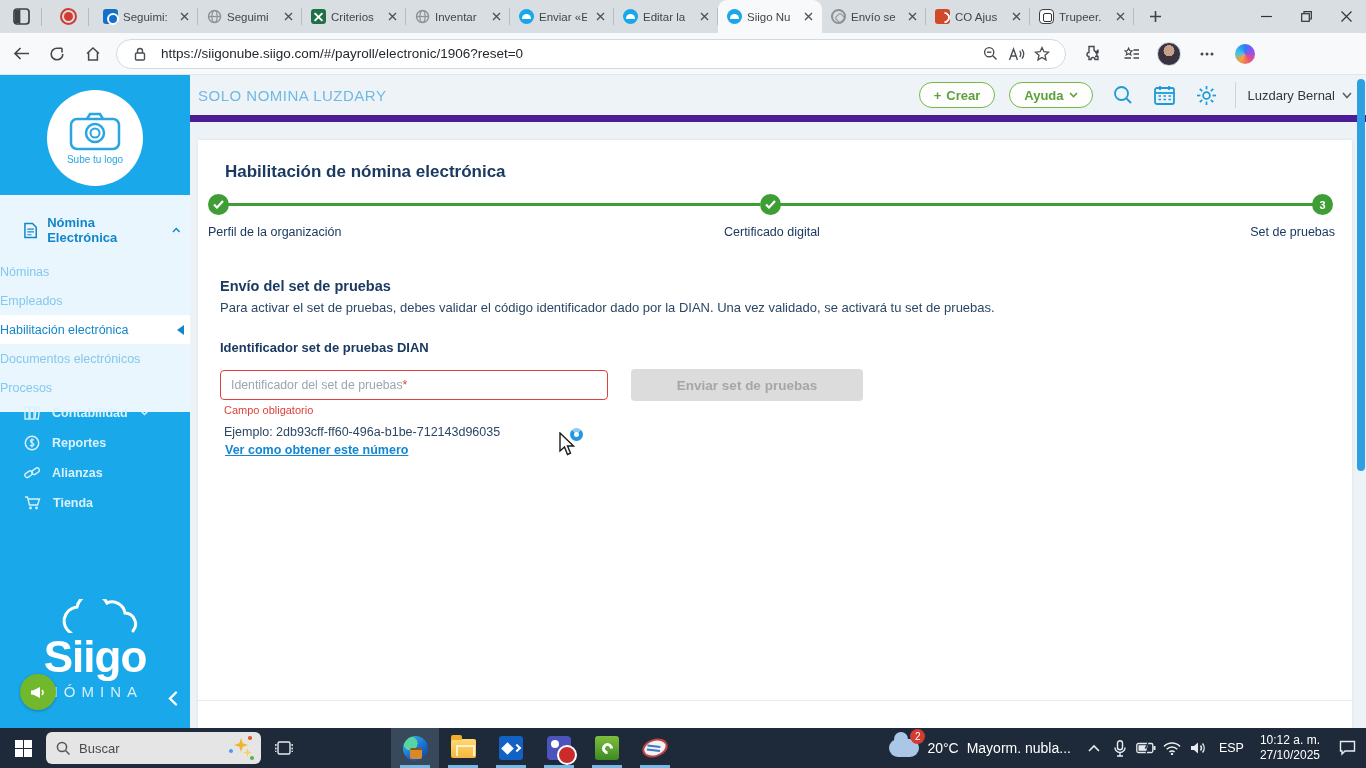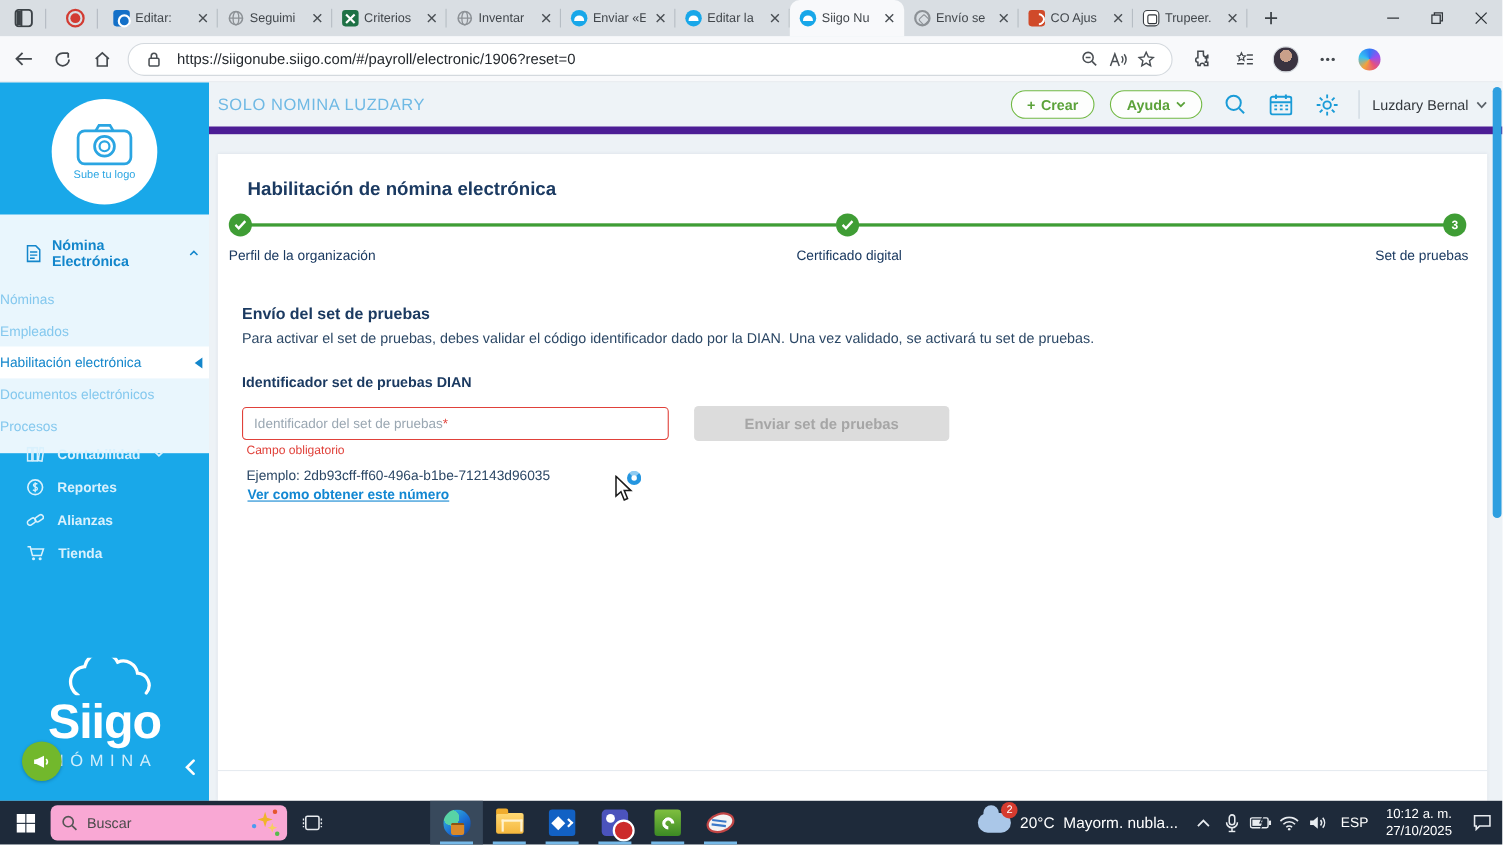--- a/index.html
+++ b/index.html
@@ -94,21 +94,21 @@
   .help-link { position:absolute; left:27px; top:303px; font-size:12.5px; font-weight:bold; color:#1287d2; text-decoration:underline; cursor:pointer; }
   .submit-btn { position:absolute; left:433px; top:229px; width:232px; height:32px; background:#dcdcdc; border:none; border-radius:4px; color:#a6a6a6; font-size:13.5px; font-weight:bold; cursor:default; }
   .card-hr { position:absolute; left:0; top:560px; width:1154px; height:1px; background:#e6ebf0; }
 
   
   .scrollthumb { position:absolute; right:1px; top:4px; width:8px; height:392px; background:#2e9fe0; border-radius:4px; }
 
   
   .taskbar { position:absolute; left:0; top:728px; width:1366px; height:40px; background:#1e2a3a; display:flex; align-items:center; color:#fff; }
   .tk-start { width:46px; height:40px; display:flex; align-items:center; justify-content:center; }
-  .tk-search { width:215px; height:32px; background:#f9a8d4; border-radius:6px; display:flex; align-items:center; padding:0 8px 0 10px; gap:8px; }
+  .tk-search { width:215px; height:32px; background:#e5e5e5; border-radius:6px; display:flex; align-items:center; padding:0 8px 0 10px; gap:8px; }
   .tk-search-text { font-size:13px; color:#4a4a4a; flex:1; }
   .sparkle { position:relative; width:26px; height:26px; }
   .sp-main { position:absolute; left:7px; top:3px; width:14px; height:14px; background:#f0b429; clip-path:polygon(50% 0,62% 38%,100% 50%,62% 62%,50% 100%,38% 62%,0 50%,38% 38%); }
   .sp-small { position:absolute; left:16px; top:13px; width:9px; height:9px; background:#f6cf5d; clip-path:polygon(50% 0,62% 38%,100% 50%,62% 62%,50% 100%,38% 62%,0 50%,38% 38%); }
   .sp-dot { position:absolute; border-radius:50%; }
   .tk-taskview { width:34px; height:40px; display:flex; align-items:center; justify-content:center; margin-left:6px; }
   .tk-apps { position:absolute; left:391px; top:0; height:40px; display:flex; }
   .tk-app { width:48px; height:40px; display:flex; align-items:center; justify-content:center; position:relative; }
   .tk-app.active-app { background:#38495c; }
   .tk-app:after { content:""; position:absolute; left:9px; bottom:0; width:30px; height:3px; background:#76b9e8; }
@@ -160,21 +160,21 @@
     <div class="tb-sep"></div>
     <div class="tb-btn">
         <span class="rec-outer">
           <span class="rec-inner"></span>
         </span>
       </div>
     <div class="tb-sep"></div>
 
     <div class="tab">
       <span class="fav fav-outlook"></span>
-      <span class="tab-label">Editar:</span>
+      <span class="tab-label">Seguimi:</span>
       <span class="tab-x">
           <svg width="9" height="9" viewBox="0 0 9 9">
             <path d="M1 1 L8 8 M8 1 L1 8" stroke="#4a4f54" stroke-width="1.3"></path>
           </svg>
         </span>
     </div>
     <div class="tab">
       <span class="fav fav-globe"><svg width="15" height="15" viewBox="0 0 15 15">
             <circle cx="7.5" cy="7.5" r="6" fill="none" stroke="#8c9196" stroke-width="1.4"></circle>
             <ellipse cx="7.5" cy="7.5" rx="2.6" ry="6" fill="none" stroke="#8c9196" stroke-width="1.2"></ellipse>

